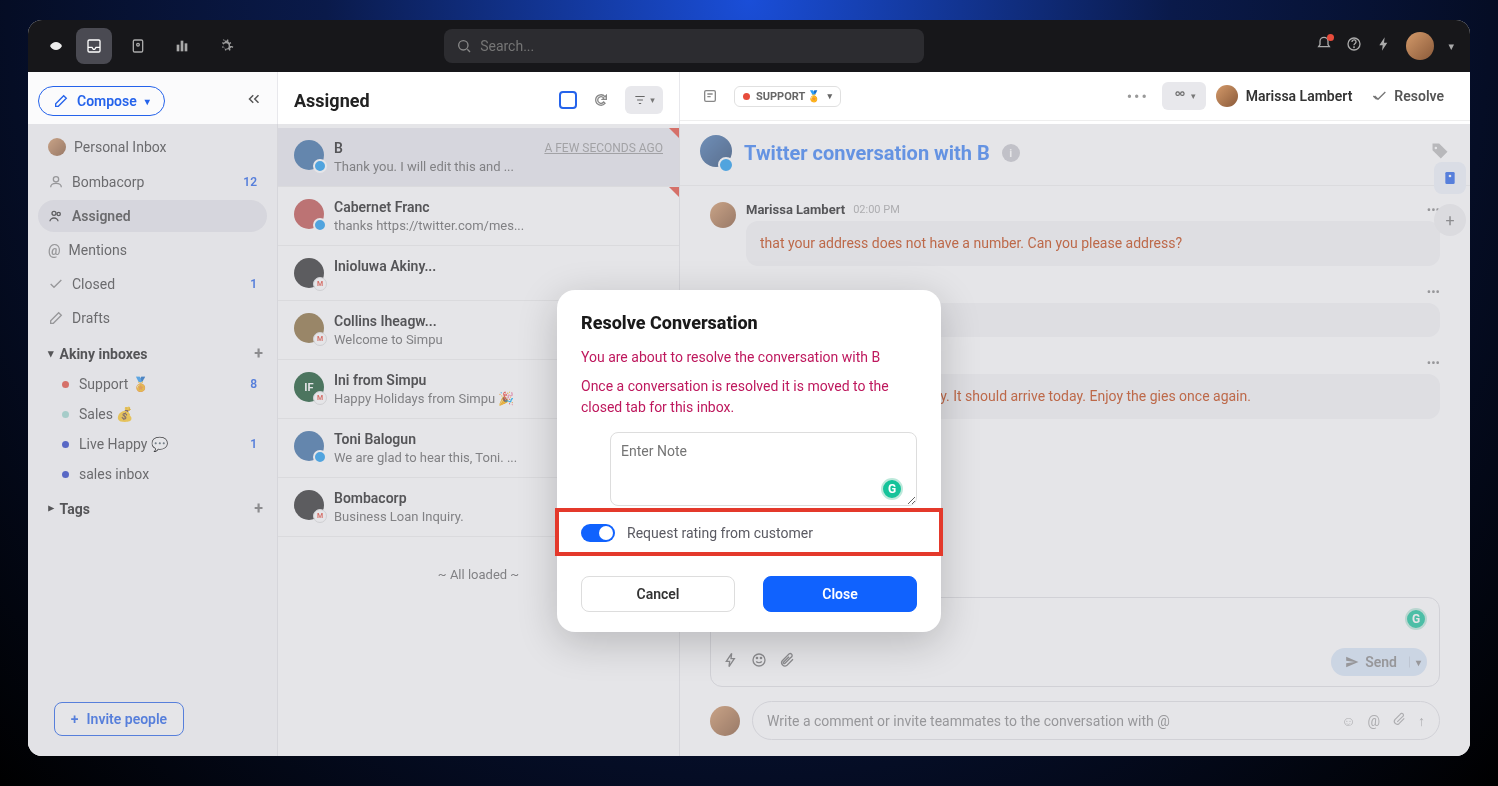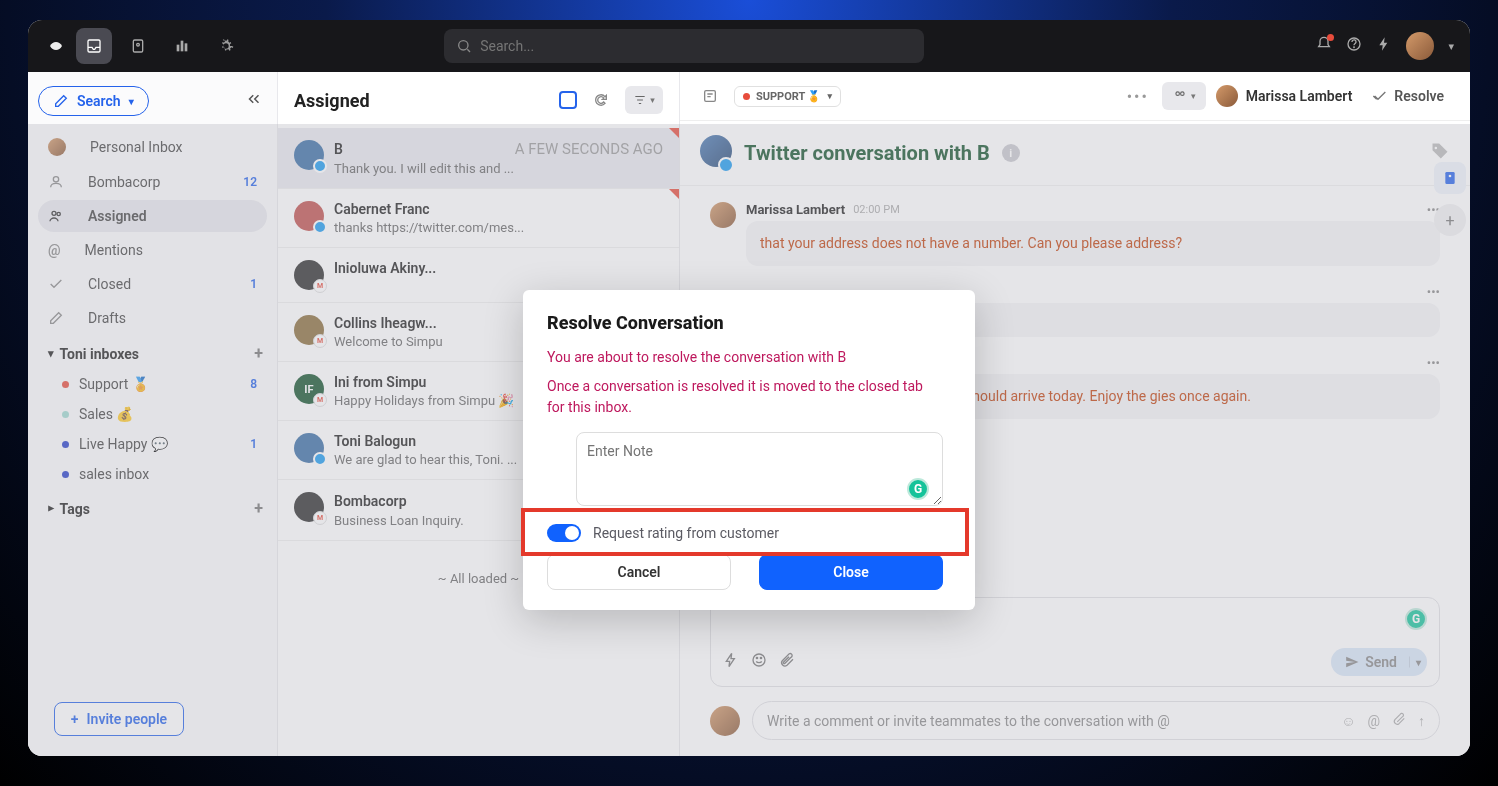--- a/index.html
+++ b/index.html
@@ -11,21 +11,21 @@
   .topbar .nav-icon.active { background:#4a4a52; color:#fff; }
   .search { flex:0 0 480px; margin:0 auto; background:#2c2c30; border-radius:8px; height:34px; display:flex; align-items:center; padding:0 12px; color:#888; gap:8px; }
   .search input { background:transparent; border:none; outline:none; color:#c4b5fd; font-size:14px; flex:1; }
   .topbar-right { margin-left:auto; display:flex; align-items:center; gap:14px; color:#aaa; }
   .avatar { width:28px; height:28px; border-radius:50%; background:linear-gradient(135deg,#d49a6a,#8a5a3a); }
   .body { flex:1; display:flex; min-height:0; position:relative; }
   .sidebar { width:250px; background:#fbfbfc; border-right:1px solid #e8e8ec; display:flex; flex-direction:column; padding:14px 10px; }
   .compose-row { display:flex; align-items:center; justify-content:space-between; padding:0 4px 14px 0; }
   .compose-btn { color:#2563eb; border:1.5px solid #2563eb; background:transparent; border-radius:20px; padding:6px 14px; font-size:14px; font-weight:600; display:flex; align-items:center; gap:8px; cursor:pointer; }
   .nav-list { display:flex; flex-direction:column; gap:2px; }
-  .nav-item { display:flex; align-items:center; gap:24px; padding:8px 10px; border-radius:18px; font-size:14px; color:#444; cursor:pointer; }
+  .nav-item { display:flex; align-items:center; gap:8px; padding:8px 10px; border-radius:18px; font-size:14px; color:#444; cursor:pointer; }
   .nav-item.active { background:#e9e9ee; font-weight:600; }
   .nav-item .count { margin-left:auto; color:#2563eb; font-size:12px; font-weight:600; }
   .nav-item .avatar-sm { width:18px; height:18px; border-radius:50%; background:linear-gradient(135deg,#d49a6a,#8a5a3a); }
   .section-hdr { display:flex; align-items:center; padding:10px 4px 6px 10px; font-size:14px; font-weight:700; color:#222; gap:6px; }
   .section-hdr .plus { margin-left:auto; color:#777; cursor:pointer; font-size:16px; }
   .team-item { display:flex; align-items:center; gap:10px; padding:7px 10px 7px 24px; font-size:14px; color:#444; cursor:pointer; }
   .dot { width:7px; height:7px; border-radius:50%; }
   .team-item .count { margin-left:auto; color:#2563eb; font-size:12px; font-weight:600; }
   .invite-btn { margin:auto 4px 6px 4px; border:1px solid #2563eb; color:#2563eb; background:#fff; border-radius:8px; padding:8px 14px; font-size:14px; font-weight:600; display:flex; align-items:center; justify-content:center; gap:8px; cursor:pointer; width:130px; margin-left:16px; }
   
@@ -36,32 +36,32 @@
   .icon-btn { color:#777; cursor:pointer; width:28px; height:28px; display:flex; align-items:center; justify-content:center; border-radius:6px; }
   .icon-btn.pill { background:#e8e8ec; width:38px; }
   .thread { padding:12px 16px; border-bottom:1px solid #eee; display:flex; gap:10px; cursor:pointer; position:relative; }
   .thread.active { background:#e8e8ee; }
   .thread .av { width:30px; height:30px; border-radius:50%; flex-shrink:0; position:relative; }
   .thread .av .badge { position:absolute; bottom:-3px; right:-3px; width:14px; height:14px; border-radius:50%; background:#1d9bf0; border:2px solid #fff; display:flex; align-items:center; justify-content:center; color:#fff; font-size:8px; }
   .thread .av .badge.gmail { background:#fff; border:1px solid #ddd; }
   .thread .content { flex:1; min-width:0; }
   .thread .row1 { display:flex; align-items:center; }
   .thread .name { font-weight:600; font-size:14px; color:#222; }
-  .thread .time { margin-left:auto; font-size:15px; color:#999; text-transform:uppercase; }
+  .thread .time { margin-left:auto; font-size:12px; color:#999; text-transform:uppercase;text-decoration:underline; }
   .thread .preview { font-size:13px; color:#666; white-space:nowrap; overflow:hidden; text-overflow:ellipsis; margin-top:3px; }
   .thread .corner { position:absolute; top:0; right:0; width:0; height:0; border-style:solid; border-width:0 10px 10px 0; border-color:transparent #e74c3c transparent transparent; }
   .loaded { text-align:center; padding:30px; color:#666; font-size:13px; }
   
   .convo { flex:1; display:flex; flex-direction:column; background:#fff; min-width:0; }
   .convo-hdr { display:flex; align-items:center; padding:10px 16px; gap:10px; border-bottom:1px solid #eee; }
   .tag-sup { background:#fff; border:1px solid #e0e0e0; border-radius:6px; padding:3px 8px; font-size:11px; font-weight:700; color:#666; display:flex; align-items:center; gap:6px; }
   .assignee-pill { display:flex; align-items:center; gap:8px; font-size:14px; font-weight:600; color:#333; }
   .resolve-btn { display:flex; align-items:center; gap:6px; color:#555; font-size:14px; font-weight:600; cursor:pointer; padding:6px 10px; border-radius:6px; }
   .convo-title { display:flex; align-items:center; gap:12px; padding:14px 20px; border-bottom:1px solid #f0f0f0; }
-  .convo-title h1 { font-size:20px; font-weight:700; color:#14532d; }
+  .convo-title h1 { font-size:20px; font-weight:700; color:#3b82f6; }
   .convo-body { flex:1; padding:16px 30px; overflow:auto; }
   .msg { display:flex; gap:10px; margin-bottom:18px; }
   .msg .bub-col { flex:1; }
   .msg .bhdr { display:flex; align-items:center; gap:8px; font-size:13px; margin-bottom:4px; }
   .msg .bhdr .nm { font-weight:700; color:#222; }
   .msg .bhdr .tm { color:#aaa; font-size:11px; }
   .msg .bhdr .dots { margin-left:auto; color:#888; cursor:pointer; }
   .bubble { background:#f4f4f6; border-radius:12px; padding:12px 14px; font-size:14px; color:#c2410c; line-height:1.5; }
   .composer-block { padding:12px 30px 16px 30px; }
   .composer { border:1px solid #e0e0e4; border-radius:12px; padding:10px 12px; position:relative; min-height:80px; }
@@ -70,29 +70,29 @@
   .send-btn .chev { position:absolute; right:6px; top:50%; transform:translateY(-50%); border-left:1px solid rgba(0,0,0,.1); padding-left:6px; font-size:10px; }
   .gram { position:absolute; right:12px; top:10px; width:22px; height:22px; border-radius:50%; background:#15c39a; color:#fff; display:flex; align-items:center; justify-content:center; font-size:12px; font-weight:700; border:2px solid #bde9db; }
   .comment-row { display:flex; align-items:center; gap:12px; margin-top:14px; }
   .comment-input { flex:1; border:1px solid #e0e0e4; border-radius:22px; padding:10px 14px; font-size:14px; color:#888; display:flex; align-items:center; gap:12px; }
   
   .rstrip { position:absolute; right:4px; top:90px; display:flex; flex-direction:column; gap:10px; }
   .rstrip .ricon { width:32px; height:32px; border-radius:8px; background:#eef3fb; display:flex; align-items:center; justify-content:center; color:#2563eb; cursor:pointer; }
   .rstrip .ricon.plus { background:#f0f0f2; color:#777; border-radius:50%; }
   
   .scrim { position:absolute; inset:52px 0 0 0; background:rgba(180,180,188,.35); }
-  .modal { position:absolute; top:218px; left:50%; transform:translateX(-50%); width:452px; background:#fff; border-radius:6px; padding:22px 32px 20px 24px; box-shadow:0 10px 40px rgba(0,0,0,.2); }
+  .modal { position:absolute; top:218px; left:50%; transform:translateX(-50%); width:384px; background:#fff; border-radius:18px; padding:22px 24px 20px 24px; box-shadow:0 10px 40px rgba(0,0,0,.2); }
   .modal h3 { font-size:18px; font-weight:800; color:#1a1a1a; margin-bottom:14px; }
   .modal p { font-size:14px; color:#be185d; line-height:1.5; margin-bottom:8px; }
   .modal textarea { width:100%; height:74px; border:1px solid #ddd; border-radius:8px; padding:10px; font-size:14px; resize:vertical; font-family:inherit; color:#444; margin-top:6px; }
   .toggle-row { display:flex; align-items:center; gap:12px; padding:14px 4px 12px 4px; margin:0 -24px; padding-left:24px; padding-right:24px; }
   .toggle-row.hl { outline:4px solid #e4392b; outline-offset:-2px; }
   .toggle { width:34px; height:18px; background:#1062fe; border-radius:9px; position:relative; cursor:pointer; }
   .toggle .knob { position:absolute; right:2px; top:2px; width:14px; height:14px; background:#fff; border-radius:50%; }
-  .modal-btns { display:flex; gap:28px; margin-top:0; }
+  .modal-btns { display:flex; gap:28px; margin-top:22px; }
   .mbtn { flex:1; padding:9px; border-radius:8px; font-size:14px; font-weight:600; text-align:center; cursor:pointer; }
   .mbtn.cancel { background:#fff; border:1px solid #ddd; color:#333; }
   .mbtn.close { background:#1062fe; color:#fff; border:1px solid #1062fe; }
   .ico { width:16px; height:16px; display:inline-block; }
   .notif-dot { position:relative; }
   .notif-dot::after { content:''; position:absolute; top:-2px; right:-2px; width:7px; height:7px; background:#e74c3c; border-radius:50%; }
 </style>
 </head>
 <body>
 
@@ -159,21 +159,21 @@
   </div>
 
   <div class="body">
 
     <div class="sidebar">
       <div class="compose-row">
         <button class="compose-btn">
           <svg class="ico" viewBox="0 0 24 24" fill="none" stroke="currentColor" stroke-width="2">
               <path d="M4 20h4L20 8l-4-4L4 16v4z"></path>
             </svg>
-          <span>Search</span>
+          <span>Compose</span>
           <span style="font-size:10px;">▾</span>
         </button>
         <span style="color:#555;">
           <svg width="18" height="18" viewBox="0 0 24 24" fill="none" stroke="currentColor" stroke-width="2">
               <path d="M11 7l-5 5 5 5M18 7l-5 5 5 5"></path>
             </svg>
         </span>
       </div>
       <div class="nav-list">
         <div class="nav-item">
@@ -209,21 +209,21 @@
         </div>
         <div class="nav-item">
           <svg class="ico" viewBox="0 0 24 24" fill="none" stroke="#888" stroke-width="2">
               <path d="M4 20h4L20 8l-4-4L4 16v4z"></path>
             </svg>
           <span>Drafts</span>
         </div>
       </div>
       <div class="section-hdr">
         <span style="font-size:11px;">▾</span>
-        <span>Toni inboxes</span>
+        <span>Akiny inboxes</span>
         <span class="plus">+</span>
       </div>
       <div id="teams">
           <div class="team-item">
             <span class="dot" style="background:#e74c3c"></span>
             <span>Support 🏅</span>
             <span class="count">8</span>
           </div>
           <div class="team-item">
             <span class="dot" style="background:#9fd9d0"></span>

